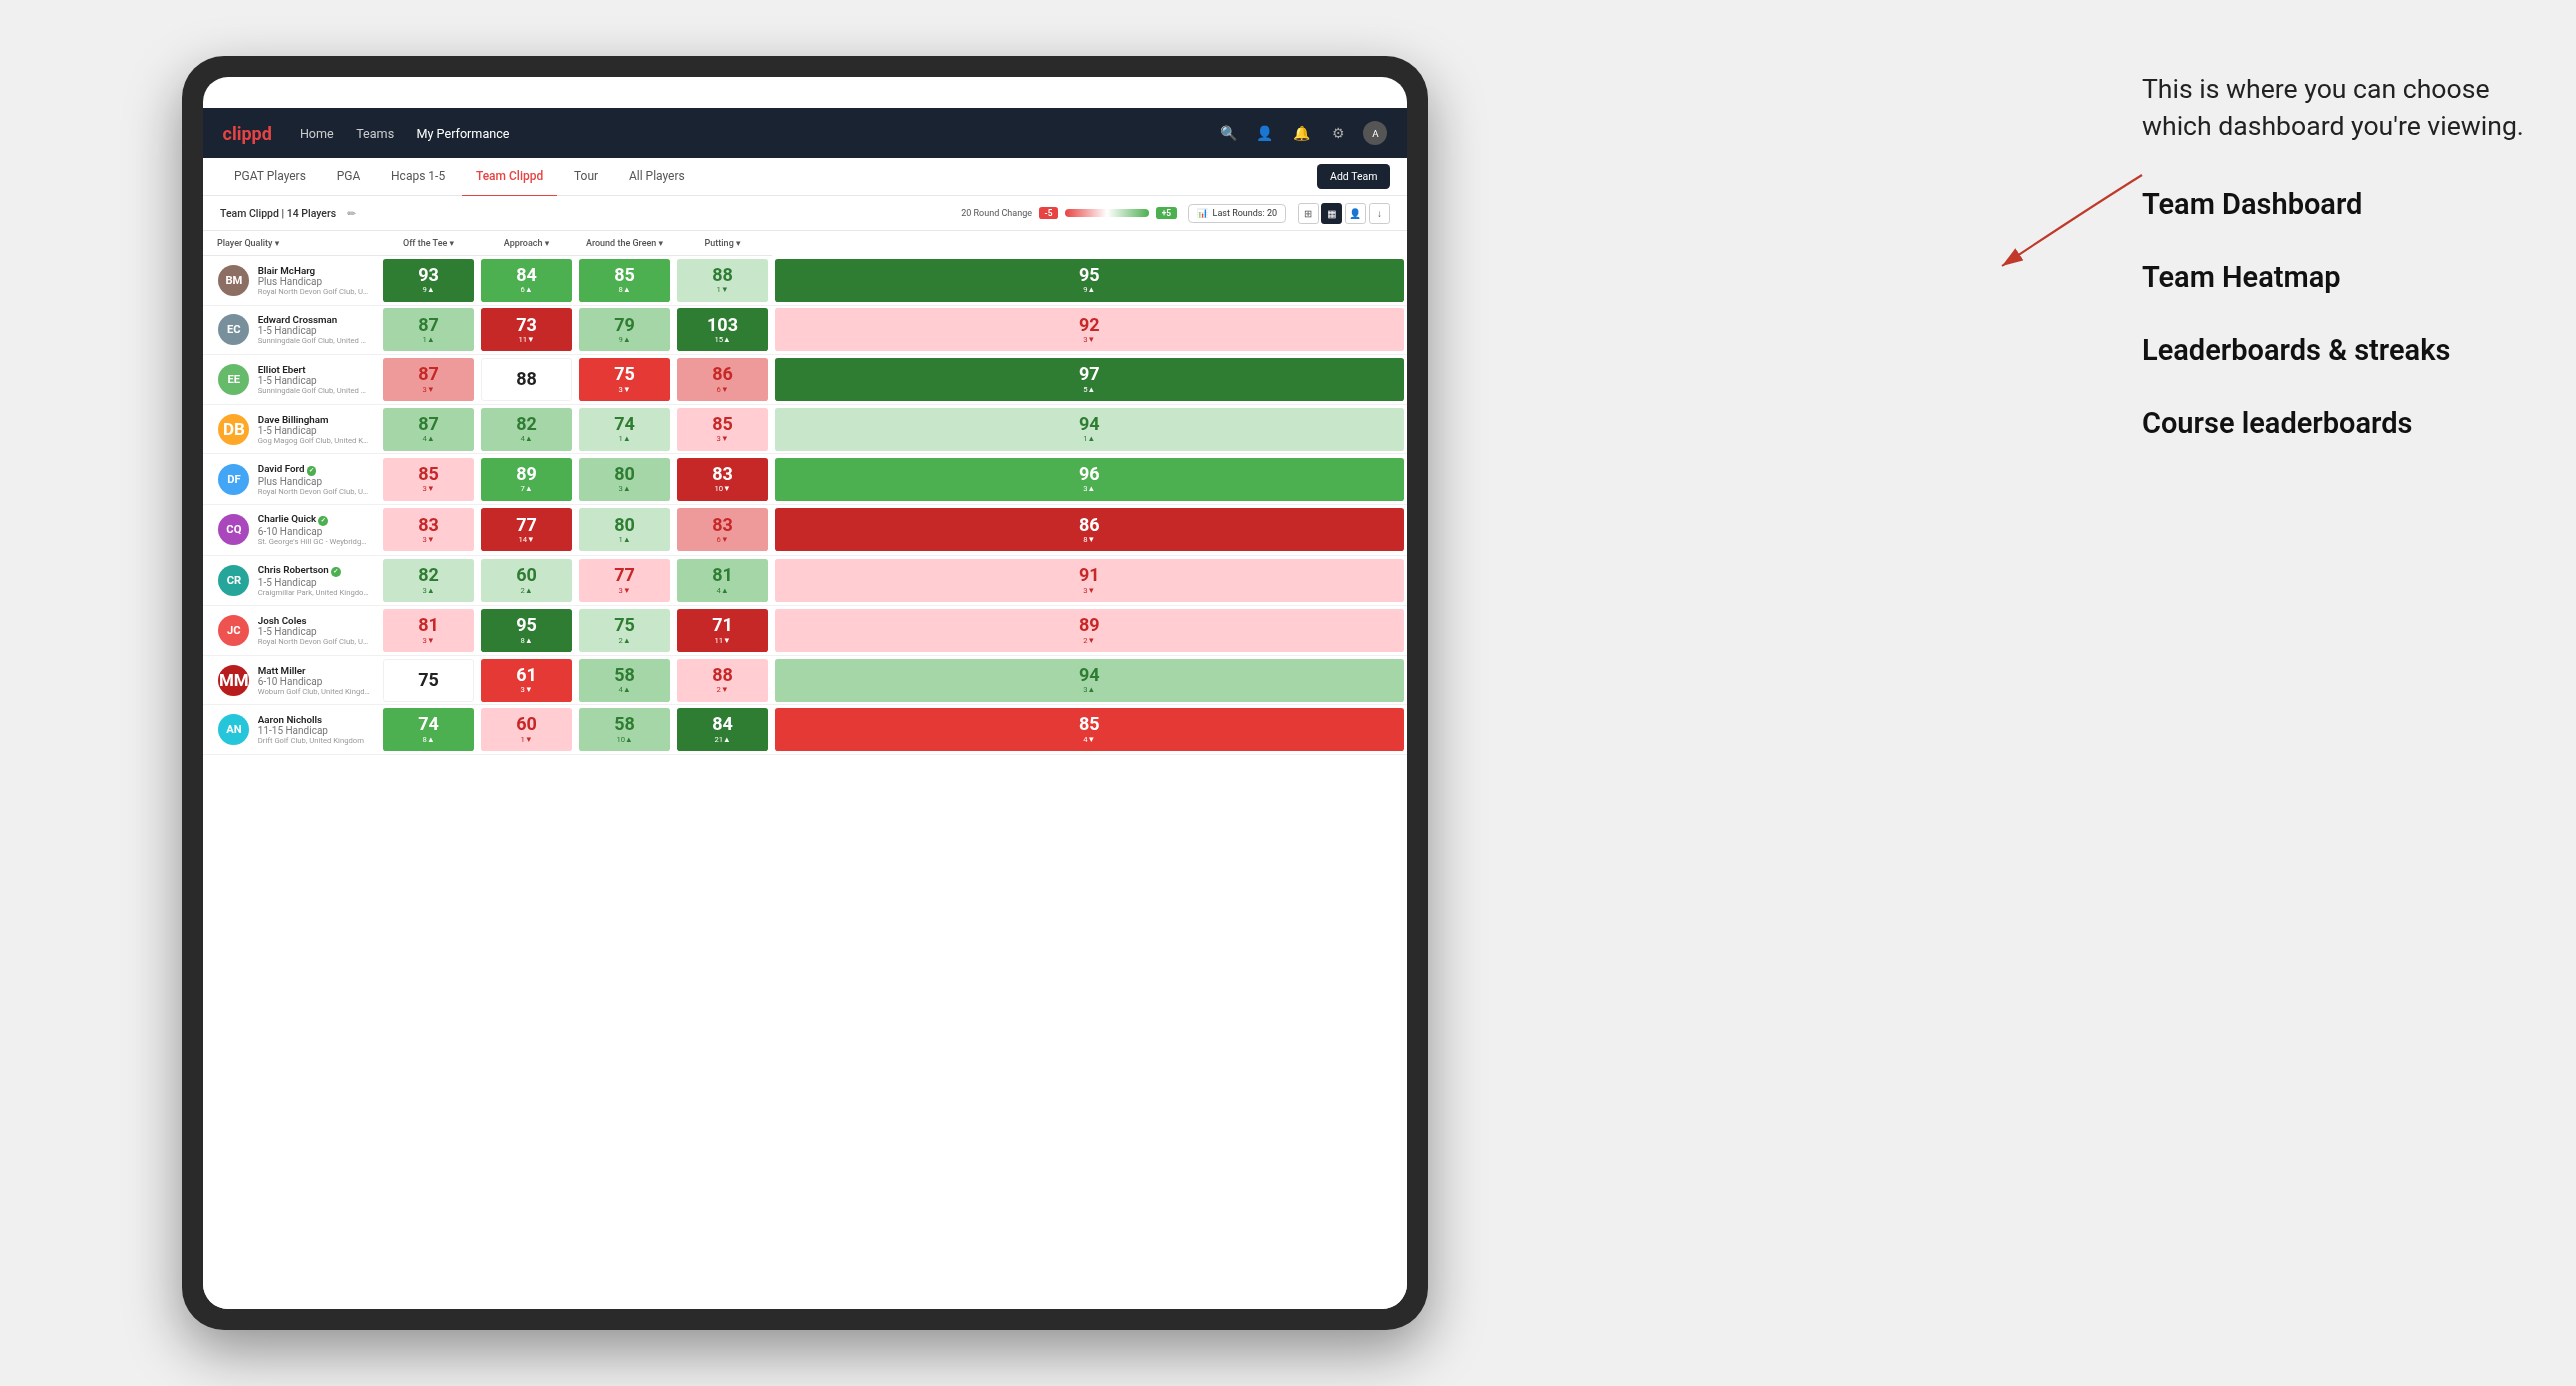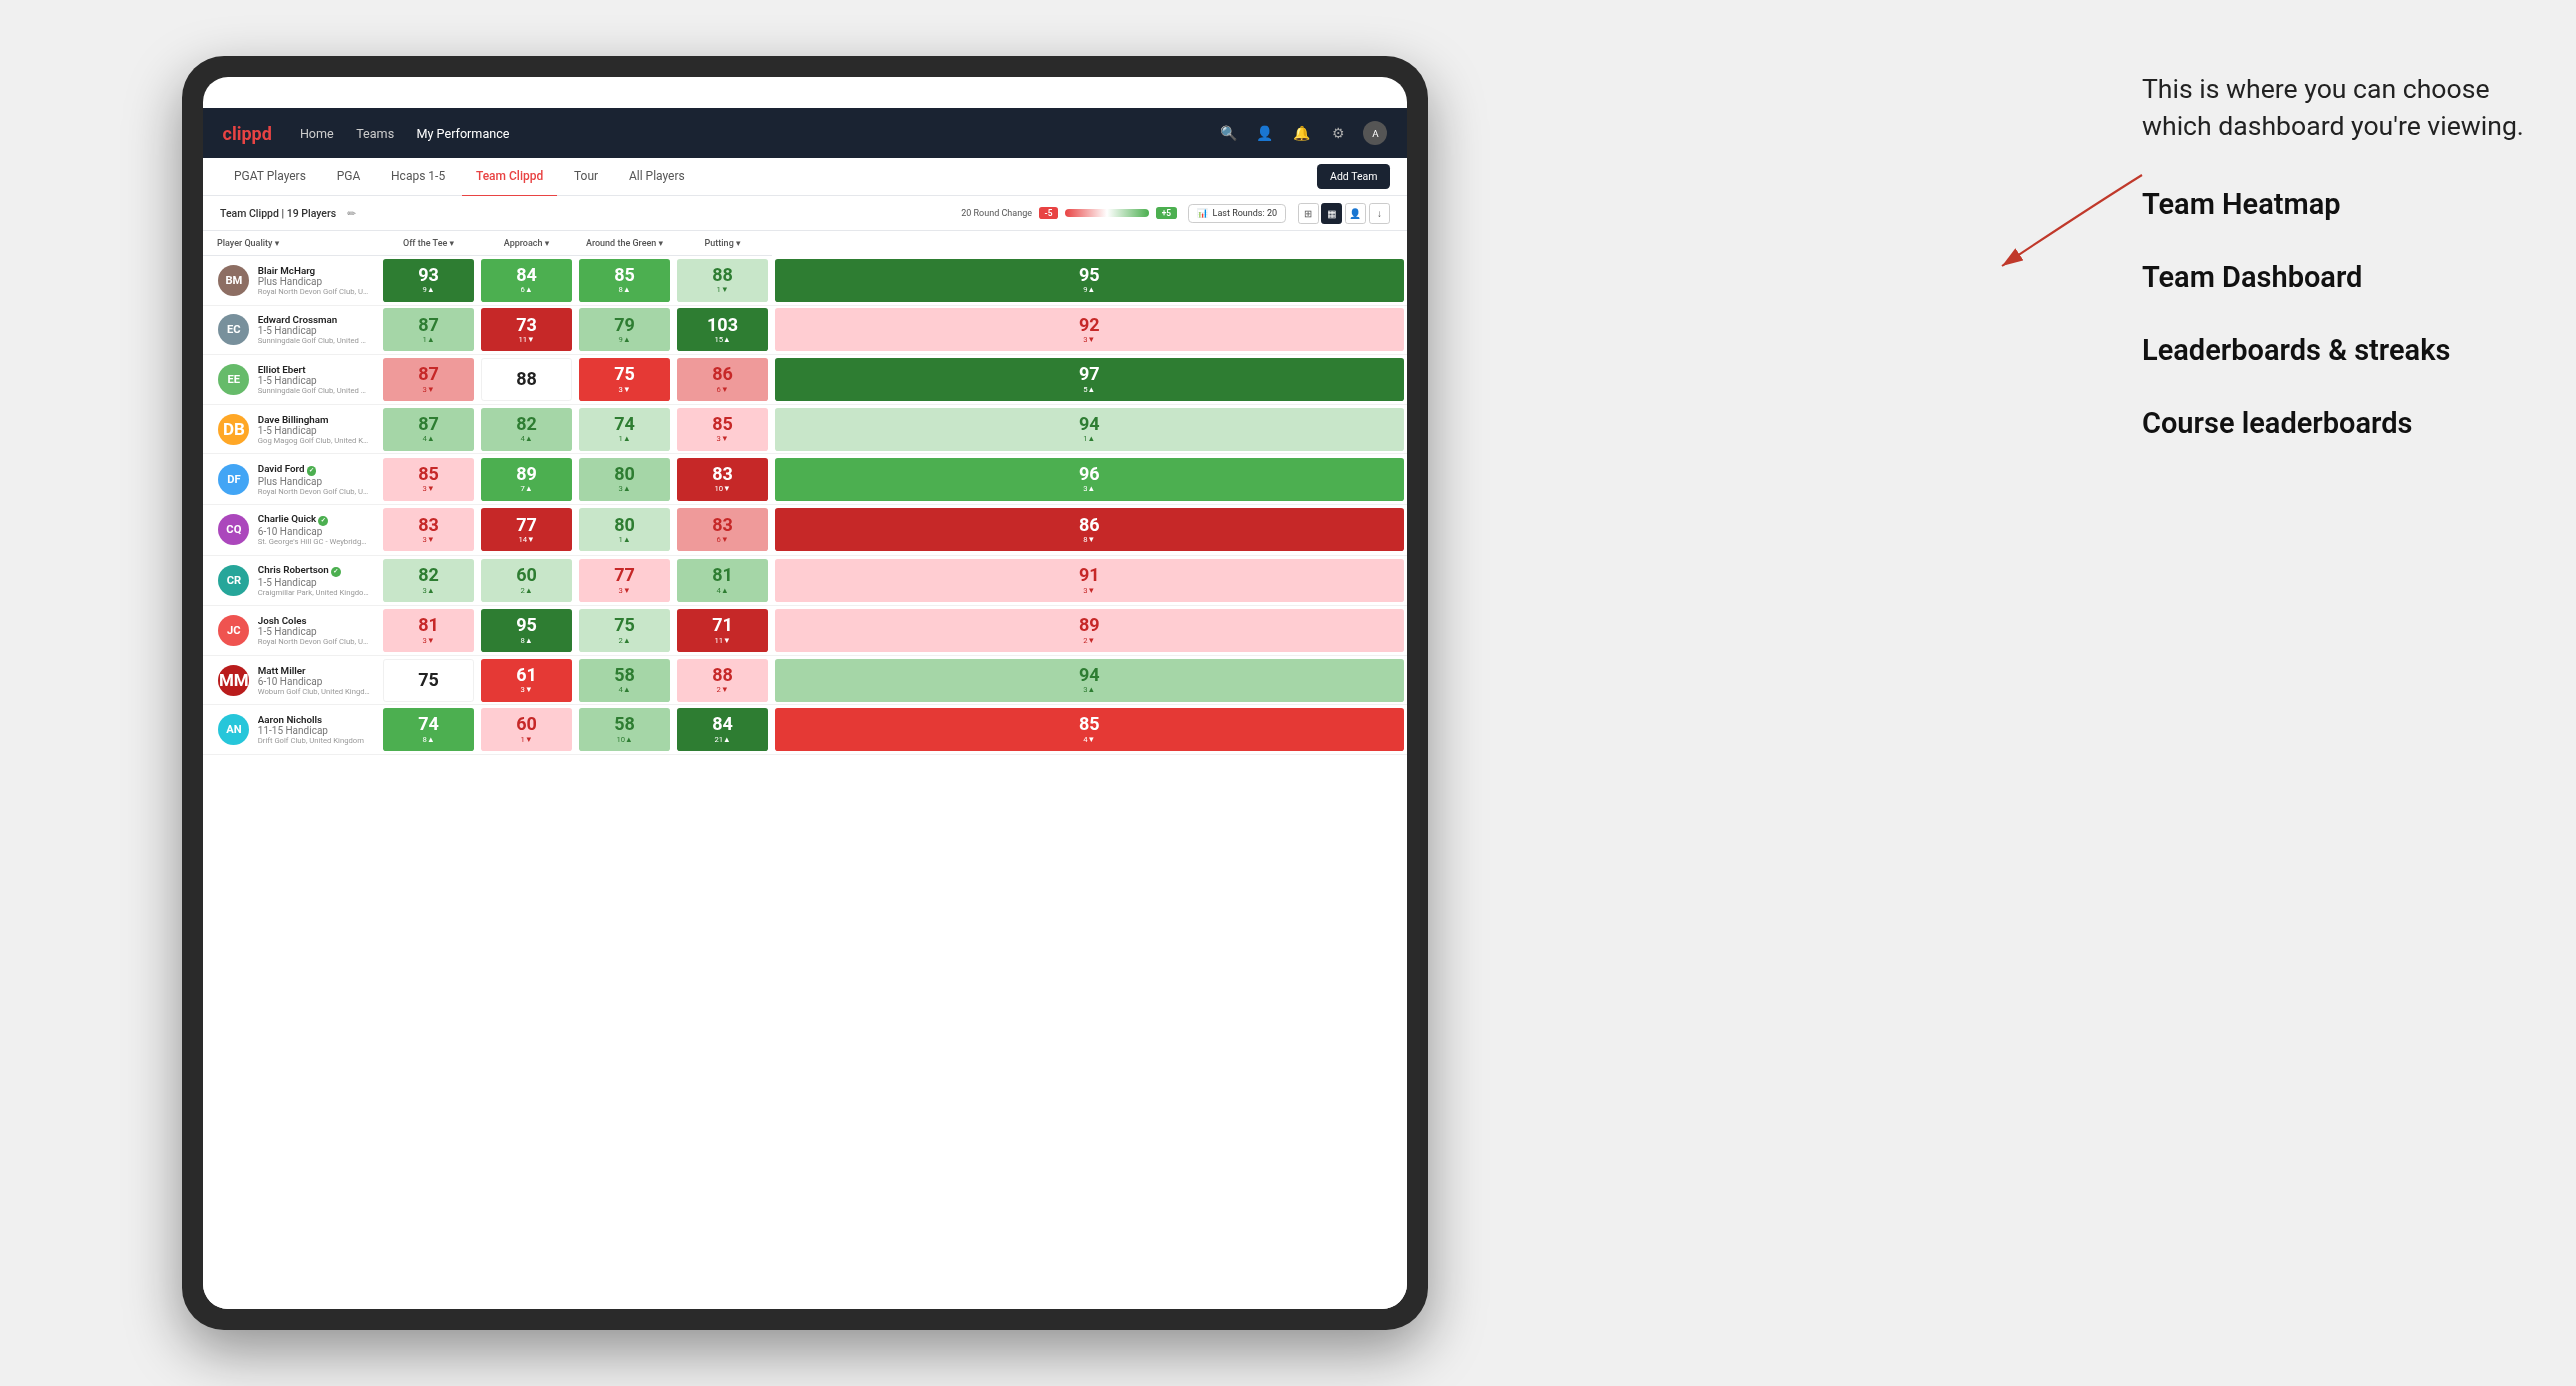--- a/index.html
+++ b/index.html
@@ -384,21 +384,21 @@
         <div class="tab-item">PGA</div>
         <div class="tab-item">Hcaps 1-5</div>
         <div class="tab-item active">Team Clippd</div>
         <div class="tab-item">Tour</div>
         <div class="tab-item">All Players</div>
         <div class="tab-add-btn">Add Team</div>
       </div>
 
       <div class="sub-header">
         <span class="team-label">
-          <span>Team Clippd</span> | <span>19 Players</span>
+          <span>Team Clippd</span> | <span>14 Players</span>
         </span>
         <span class="edit-icon">✏</span>
 
         <div class="round-change">
           <span>20 Round Change</span>
           <span class="round-badge-neg">-5</span>
           <div class="gradient-bar"></div>
           <span class="round-badge-pos">+5</span>
         </div>
 
@@ -871,22 +871,22 @@
         <marker id="arrowhead" markerWidth="10" markerHeight="7" refX="10" refY="3.5" orient="auto">
           <polygon points="0 0, 10 3.5, 0 7" fill="#c0392b"></polygon>
         </marker>
       </defs>
       <path d="M 280 30 Q 200 80 80 160" stroke="#c0392b" stroke-width="3" fill="none" marker-end="url(#arrowhead)"></path>
     </svg>
 
     <div style="width:406px; margin-top:14px;">
       <p class="annotation-text">This is where you can choose which dashboard you're viewing.</p>
       <div class="annotation-options">
+        <p class="annotation-option">Team Dashboard</p>
         <p class="annotation-option">Team Heatmap</p>
-        <p class="annotation-option">Team Dashboard</p>
         <p class="annotation-option">Leaderboards &amp; streaks</p>
         <p class="annotation-option">Course leaderboards</p>
       </div>
     </div>
   </div>
 
 </div>
 
 
 </body></html>

